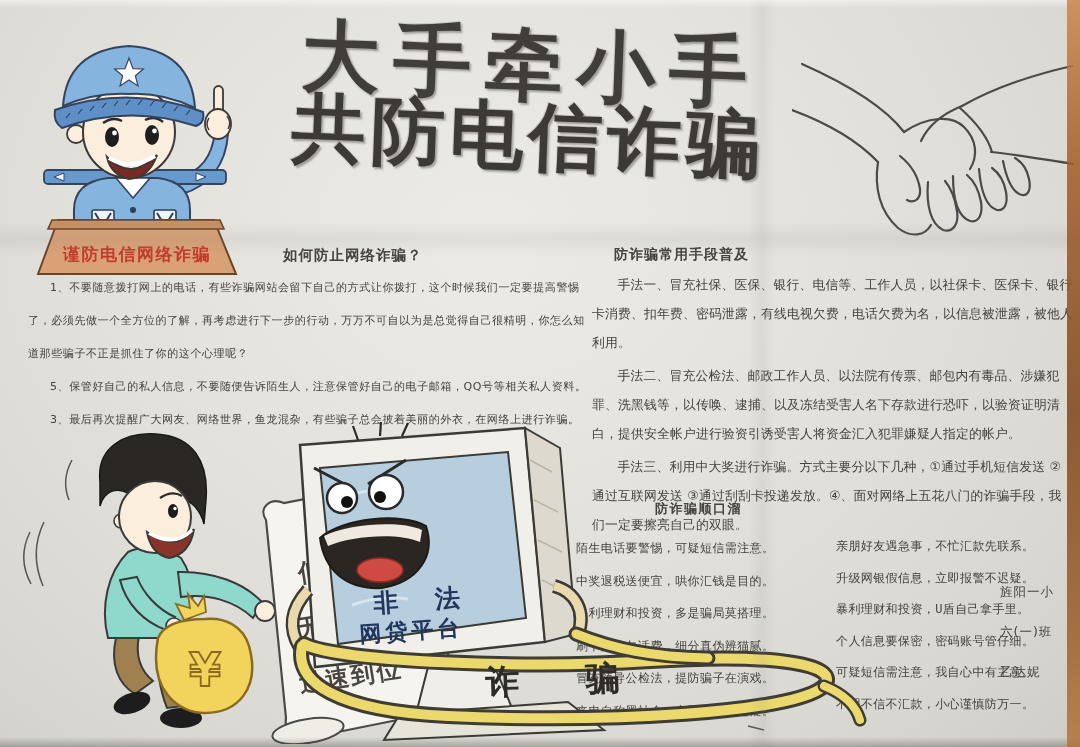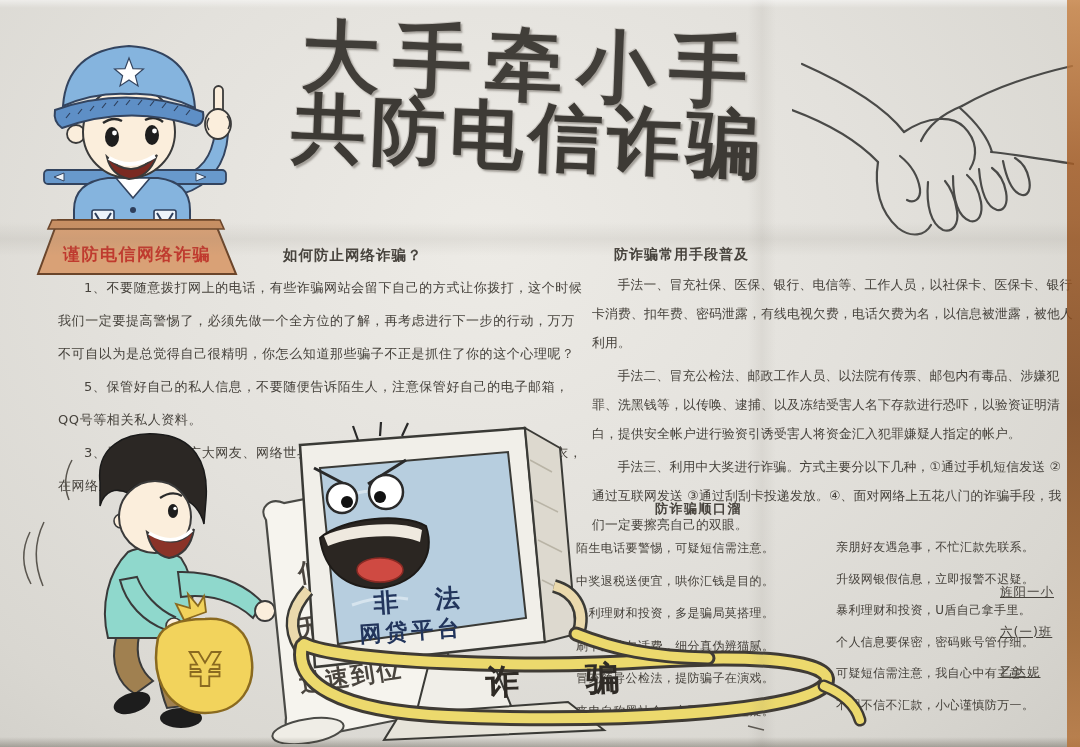--- a/index.html
+++ b/index.html
@@ -27,33 +27,33 @@
   .title-block { position:absolute; left:238px; top:24px; width:584px; text-align:center;
     transform:rotate(2.2deg); line-height:1.05; }
   .title-line1 { font-size:78px; font-weight:800; letter-spacing:14px; color:#413e39;
     text-shadow:2px 2px 2px rgba(105,100,92,.55), -1px -1px 0 rgba(140,135,128,.35); }
   .title-line2 { font-size:74px; font-weight:800; letter-spacing:5px; margin-top:-8px; color:#3d3a35;
     text-shadow:2px 2px 2px rgba(105,100,92,.55), -1px -1px 0 rgba(140,135,128,.35); }
 
   
   .col-mid { position:absolute; left:28px; top:246px; width:560px; }
   .col-mid .heading { font-size:14.5px; font-weight:600; margin-left:255px; margin-bottom:6px; letter-spacing:1px; }
-  .col-mid p { font-size:13px; line-height:33px; text-indent:2em; letter-spacing:.6px;margin-left:30px; }
+  .col-mid p { font-size:11px; line-height:33px; text-indent:2em; letter-spacing:.6px; }
 
   .col-right { position:absolute; left:592px; top:246px; width:482px; }
   .col-right .heading { font-size:14px; font-weight:600; margin-left:22px; margin-bottom:6px; letter-spacing:1px; }
   .col-right p { font-size:12.8px; line-height:29px; text-indent:2em; letter-spacing:.2px; margin-bottom:4px; }
 
   .jingle-heading { position:absolute; left:655px; top:500px; font-size:13px; font-weight:600; letter-spacing:1.5px; }
   .jingle-left  { position:absolute; left:576px; top:532px; width:262px; }
   .jingle-left  .jl { font-size:12px; line-height:32.5px; letter-spacing:.4px; white-space:nowrap; }
-  .jingle-right { position:absolute; left:836px; top:532px; width:215px; }
+  .jingle-right { position:absolute; left:836px; top:532px; width:215px;font-family:Liberation Mono, monospace; }
   .jingle-right .jl { font-size:12px; line-height:31.5px; letter-spacing:.4px; white-space:nowrap; }
 
-  .signature { position:absolute; left:1000px; top:584px; width:78px; font-size:12.5px; letter-spacing:1px;text-decoration:underline; }
+  .signature { position:absolute; left:1000px; top:584px; width:78px; font-size:12.5px; letter-spacing:1px; }
   .signature div { margin-bottom:23px; white-space:nowrap; }
 
   svg { position:absolute; pointer-events:none; }
   .svg-police { left:16px; top:20px; }
   .svg-hands  { left:792px; top:6px; }
   .svg-scene  { left:8px;  top:420px; }
 
   svg text { font-family:"DejaVu Sans", sans-serif; }
 </style>
 </head>

